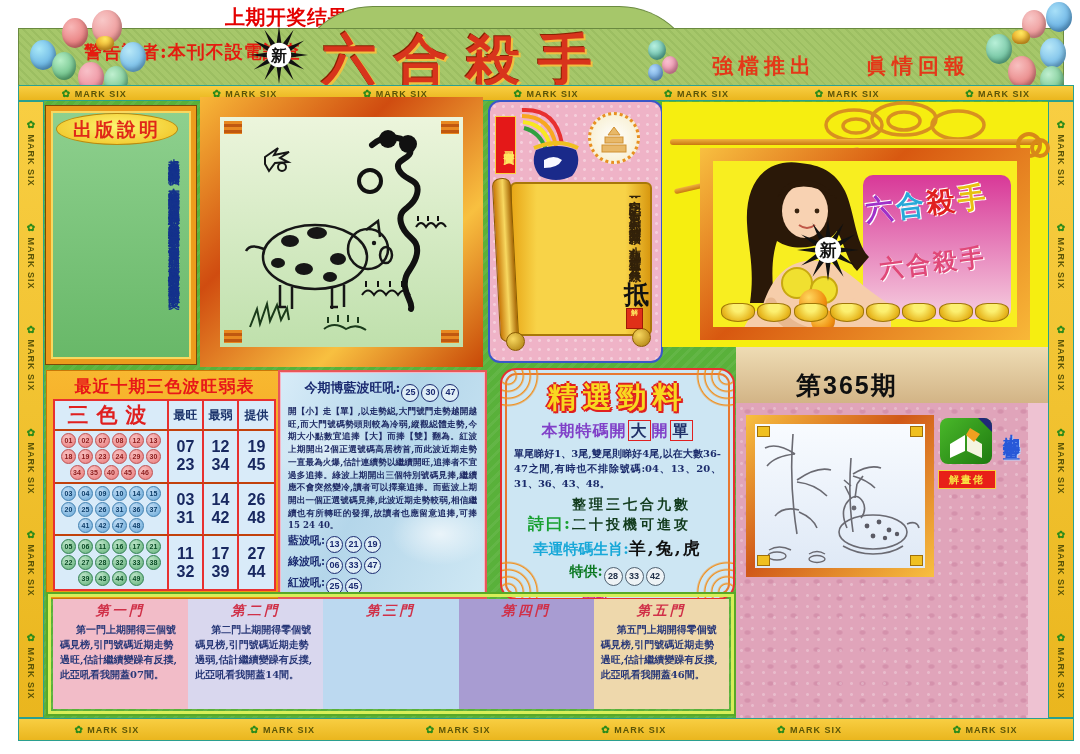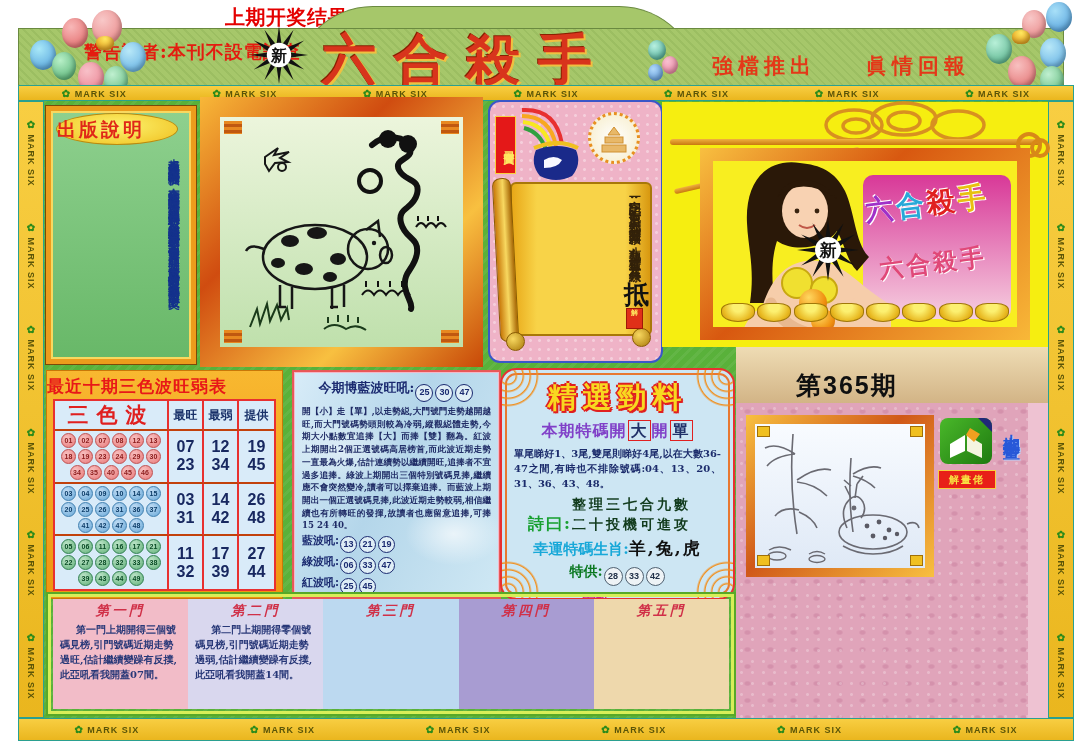--- a/index.html
+++ b/index.html
@@ -30,21 +30,21 @@
   #strip-right{left:1048px;top:101px;width:26px;height:617px;flex-direction:column}
   #strip-left .ms-item,#strip-right .ms-item{writing-mode:vertical-rl}
   
   #content{left:44px;top:101px;width:1004px;height:617px;background:#59b13a;
         background-image:repeating-linear-gradient(-45deg,rgba(255,255,255,.06) 0 3px,transparent 3px 8px)}
   
   #pub{left:46px;top:106px;width:150px;height:258px;background:linear-gradient(#8ed08e,#68b868);
         border:5px solid #ec9c1c;box-shadow:0 0 0 1px #7a4a08,inset 0 0 0 2px #f8d860;box-sizing:border-box}
   #pub-title{left:10px;top:7px;width:120px;height:30px;background:radial-gradient(ellipse at 50% 40%,#fcf470,#f0be1c);
         border:1px solid #b88a10;border-radius:50%;color:#e02818;font:bold 19px "DejaVu Serif",serif;
-        line-height:30px;letter-spacing:3px}
+        text-align:center;line-height:30px;letter-spacing:3px}
   #pub-body{left:8px;top:44px;width:126px;height:202px;writing-mode:vertical-rl;
         font:bold 11.5px "DejaVu Serif",serif;color:#14328c;line-height:1.55;letter-spacing:1px}
   
   #wood{left:200px;top:97px;width:283px;height:270px;box-sizing:border-box;border:20px solid #d06014;
         border-image:linear-gradient(135deg,#f8b838,#d04c10 35%,#f8c040 70%,#c84808) 20;
         background:linear-gradient(#ecf5dc,#bfe0ac)}
   .wcorn{position:absolute;width:18px;height:13px;background:repeating-linear-gradient(#e88820 0 3px,#c05810 3px 6px)}
   
   #treasure{left:488px;top:100px;width:175px;height:263px;background:#efb3c7;border:2px solid #3a57c8;
         border-radius:12px;box-sizing:border-box;
@@ -103,39 +103,39 @@
         background:linear-gradient(135deg,#4ab82a,#1e7a10);overflow:hidden}
   #hint-notch{position:absolute;right:0;top:0;width:0;height:0;border-left:14px solid transparent;
         border-top:14px solid #202878}
   #hint-tag{left:938px;top:470px;width:56px;height:17px;background:#e82018;border:1px solid #f8d040;
         color:#f8e040;font:bold 10px "DejaVu Serif",serif;text-align:center;line-height:17px;letter-spacing:2px}
   #lastp-vert{left:1000px;top:420px;width:24px;height:110px;writing-mode:vertical-rl;
         font:bold 17px "DejaVu Serif",serif;color:#2858d8;letter-spacing:3px;text-shadow:1px 1px 0 #b8d0f8}
   
   #wave{left:46px;top:370px;width:237px;height:229px;background:linear-gradient(#f8b830,#ef9510);
         border:1px solid #c87808;box-sizing:border-box}
-  #wave-title{margin:4px 0 2px;text-align:left;font:bold 17px "DejaVu Serif",serif;color:#e81818;letter-spacing:1px}
+  #wave-title{margin:4px 0 2px;text-align:center;font:bold 17px "DejaVu Serif",serif;color:#e81818;letter-spacing:1px}
   #wave-grid{position:absolute;left:6px;right:6px;top:28px;bottom:7px;background:#d9ebf9;
         border:2px solid #e83030;display:grid;grid-template-columns:114px 1fr 1fr 1fr;
         grid-template-rows:30px 1fr 1fr 1fr}
   #wave-grid>div{border-right:2px solid #e83030;border-bottom:2px solid #c2410c;
         display:flex;align-items:center;justify-content:center;overflow:hidden}
   #wave-grid>div:nth-child(4n){border-right:none}
   #wave-grid>div:nth-last-child(-n+4){border-bottom:none}
   .wt-h0{font:bold 21px "DejaVu Serif",serif;color:#e02020;letter-spacing:8px}
   .wt-h{font:bold 12px "DejaVu Serif",serif;color:#183068}
   .ballcell{flex-wrap:wrap;padding:2px 3px;gap:1px 2px;align-content:center}
   .ball{width:15px;height:15px;border-radius:50%;display:inline-flex;align-items:center;justify-content:center;
         font:bold 7px "Liberation Sans",sans-serif;box-sizing:border-box}
   .ball.red{background:radial-gradient(circle at 35% 30%,#f8c0c0,#e87878);border:1px solid #c05050;color:#8a1a1a}
   .ball.blue{background:radial-gradient(circle at 35% 30%,#c0dcf4,#68a8d8);border:1px solid #4080b0;color:#0c3c68}
   .ball.green{background:radial-gradient(circle at 35% 30%,#bce4c8,#60b078);border:1px solid #308050;color:#084a24}
   .numcell{flex-direction:column;justify-content:space-evenly;font:bold 16px "Liberation Sans",sans-serif;color:#182860}
   
-  #analysis{left:292px;top:370px;width:209px;height:229px;border:2px solid #e85858;box-sizing:border-box;
+  #analysis{left:278px;top:370px;width:209px;height:229px;border:2px solid #e85858;box-sizing:border-box;
         box-shadow:inset 0 0 0 1px #f4b8c8;
         background:radial-gradient(70px 45px at 78% 72%,rgba(255,255,255,.65),transparent 70%),
                    radial-gradient(90px 55px at 25% 35%,rgba(255,255,255,.45),transparent 70%),
                    linear-gradient(115deg,#d8ecf8,#b4d6ea 45%,#cfe8f4)}
   #an-title{margin:7px 4px 3px;text-align:center;font:bold 13px "DejaVu Serif",serif;color:#1a2a70}
   .circ{display:inline-block;width:16px;height:16px;border:1px solid #1a2a70;border-radius:50%;
         font:bold 9px "Liberation Sans",sans-serif;line-height:15px;text-align:center;color:#1a2a70;
         background:rgba(255,255,255,.55);margin:0 1px;vertical-align:-3px}
   #an-body{margin:0 8px;font:bold 8.6px "DejaVu Serif",serif;color:#202c66;line-height:1.48;text-align:justify}
   .an-line{margin:1px 8px;font:bold 11px "DejaVu Serif",serif;color:#1a2a70}
@@ -575,16 +575,17 @@
         <p>第二門上期開得零個號碼見榜,引門號碼近期走勢過弱,估計繼續變躁有反撲,此亞吼看我開蓋14間。</p>
       </section>
       <section class="door" style="background: rgb(188, 217, 240);">
         <h3>第三門</h3>
       </section>
       <section class="door" style="background: rgb(168, 156, 210);">
         <h3>第四門</h3>
       </section>
       <section class="door" style="background: rgb(238, 216, 172);">
         <h3>第五門</h3>
+        <p>第五門上期開得零個號碼見榜,引門號碼近期走勢過旺,估計繼續變躁有反撲,此亞吼看我開蓋46間。</p>
       </section>
     </div>
 
 </div>
 
 </body></html>

